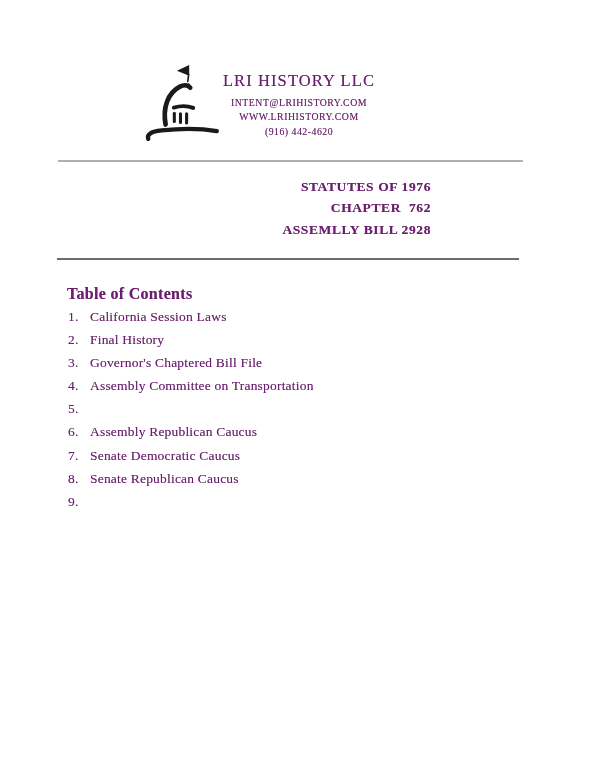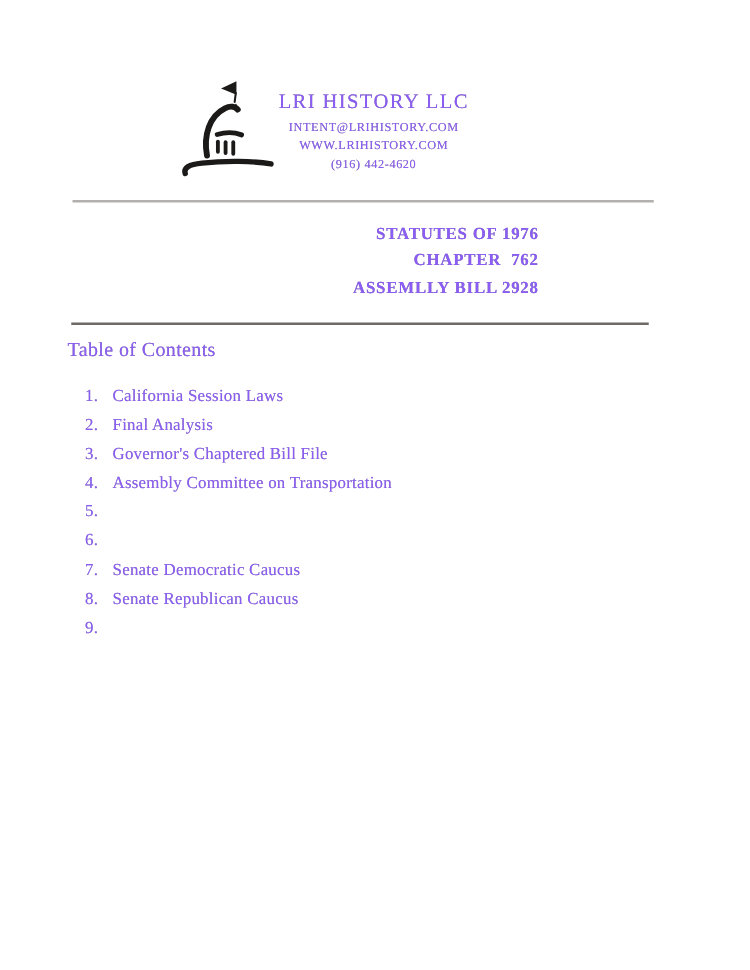--- a/index.html
+++ b/index.html
@@ -7,21 +7,21 @@
     padding: 0;
     background: #ffffff;
   }
   .page {
     position: relative;
     width: 540px;
     height: 776px;
     background: #ffffff;
     overflow: hidden;
     font-family: "Liberation Serif", "DejaVu Serif", serif;
-    color: #8b5cf6;
+    color: #701a75;
   }
   
   .logo {
     position: absolute;
     left: 141px;
     top: 61px;
     width: 82px;
     height: 84px;
   }
   .header-text {
@@ -73,23 +73,23 @@
     line-height: 21.3px;
     letter-spacing: 0.6px;
     text-shadow: 0 0 0.5px rgba(43,40,38,0.55);
   }
   .statute-line { white-space: pre; font-family: Liberation Serif, serif; }
   
   .toc-title {
     position: absolute;
     left: 54px;
     top: 272px;
-    margin: 0;
+    margin: 13px;
     font-size: 16px;
-    font-weight: normal;
+    font-weight: bold;
     letter-spacing: 0.3px;
     text-shadow: 0 0 0.5px rgba(43,40,38,0.55);
   }
   .toc-list {
     position: absolute;
     left: 68px;
     top: 305px;
   }
   .toc-row {
     display: flex;
@@ -145,35 +145,36 @@
 
   <h1 class="toc-title">Table of Contents</h1>
 
   <div class="toc-list">
     <div class="toc-row">
       <span class="toc-num">1.</span>
       <span class="toc-label">California Session Laws</span>
     </div>
     <div class="toc-row">
       <span class="toc-num">2.</span>
-      <span class="toc-label">Final Analysis</span>
+      <span class="toc-label">Final History</span>
     </div>
     <div class="toc-row">
       <span class="toc-num">3.</span>
       <span class="toc-label">Governor's Chaptered Bill File</span>
     </div>
     <div class="toc-row">
       <span class="toc-num">4.</span>
       <span class="toc-label">Assembly Committee on Transportation</span>
     </div>
     <div class="toc-row">
       <span class="toc-num">5.</span>
     </div>
     <div class="toc-row">
       <span class="toc-num">6.</span>
+      <span class="toc-label">Assembly Republican Caucus</span>
     </div>
     <div class="toc-row">
       <span class="toc-num">7.</span>
       <span class="toc-label">Senate Democratic Caucus</span>
     </div>
     <div class="toc-row">
       <span class="toc-num">8.</span>
       <span class="toc-label">Senate Republican Caucus</span>
     </div>
     <div class="toc-row">

